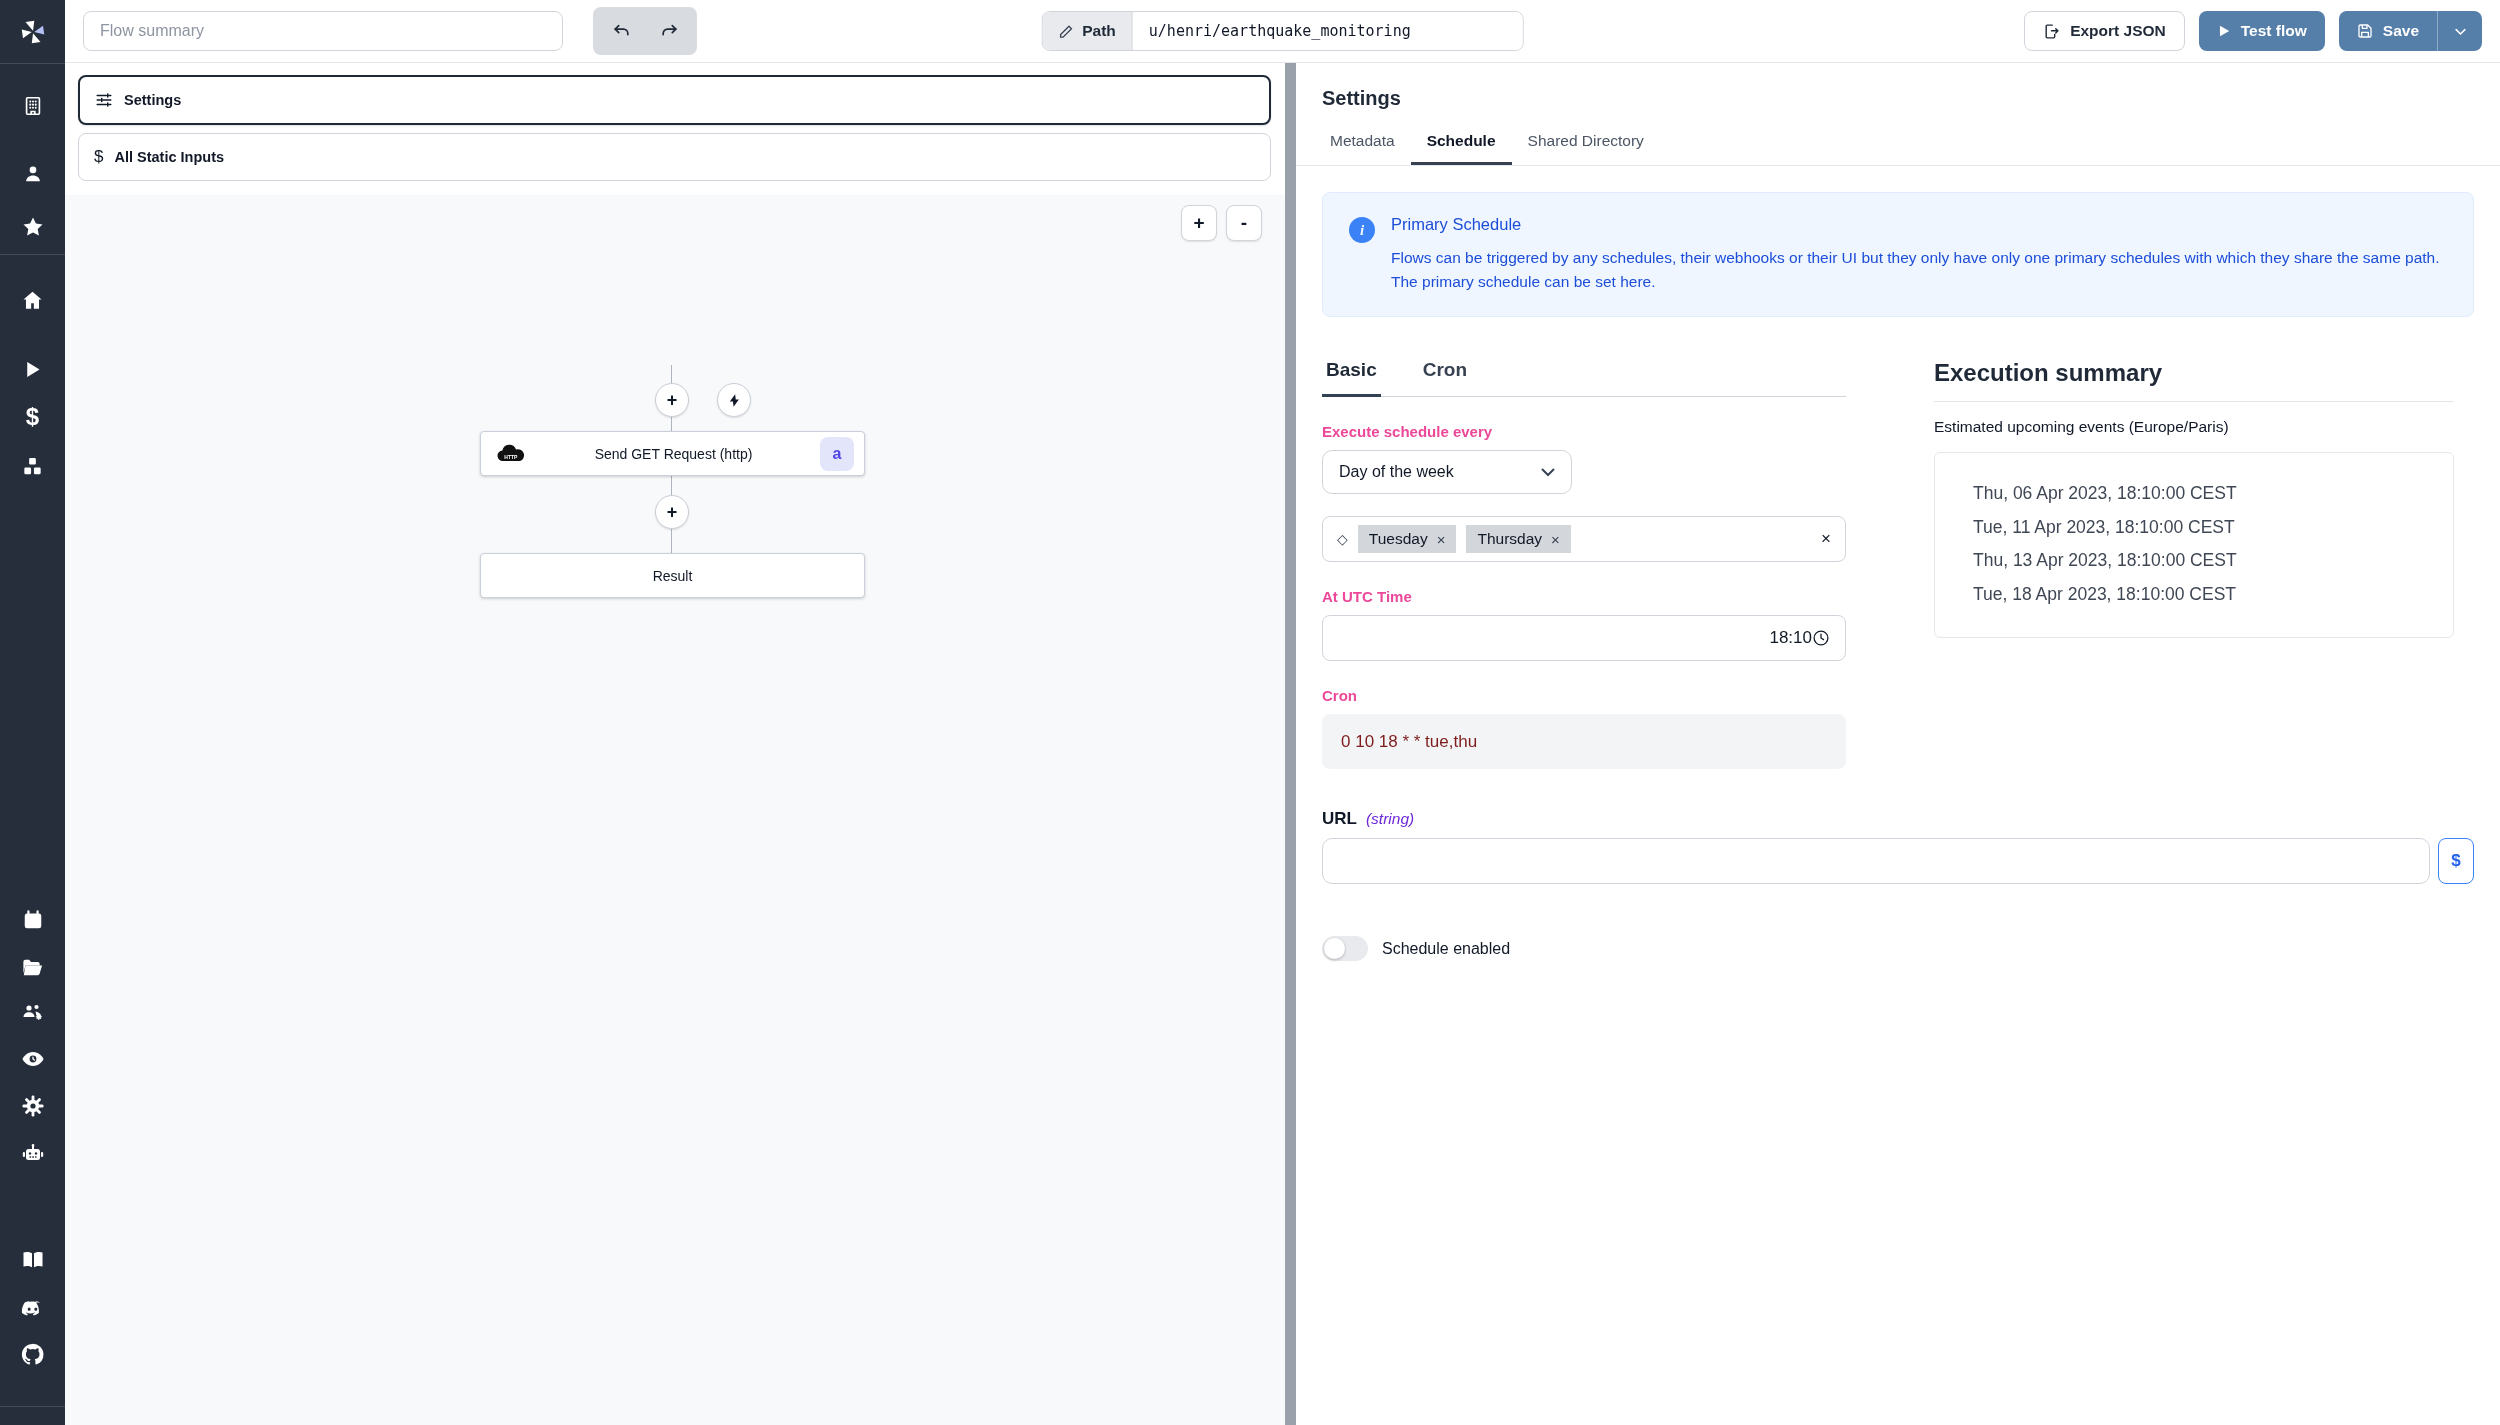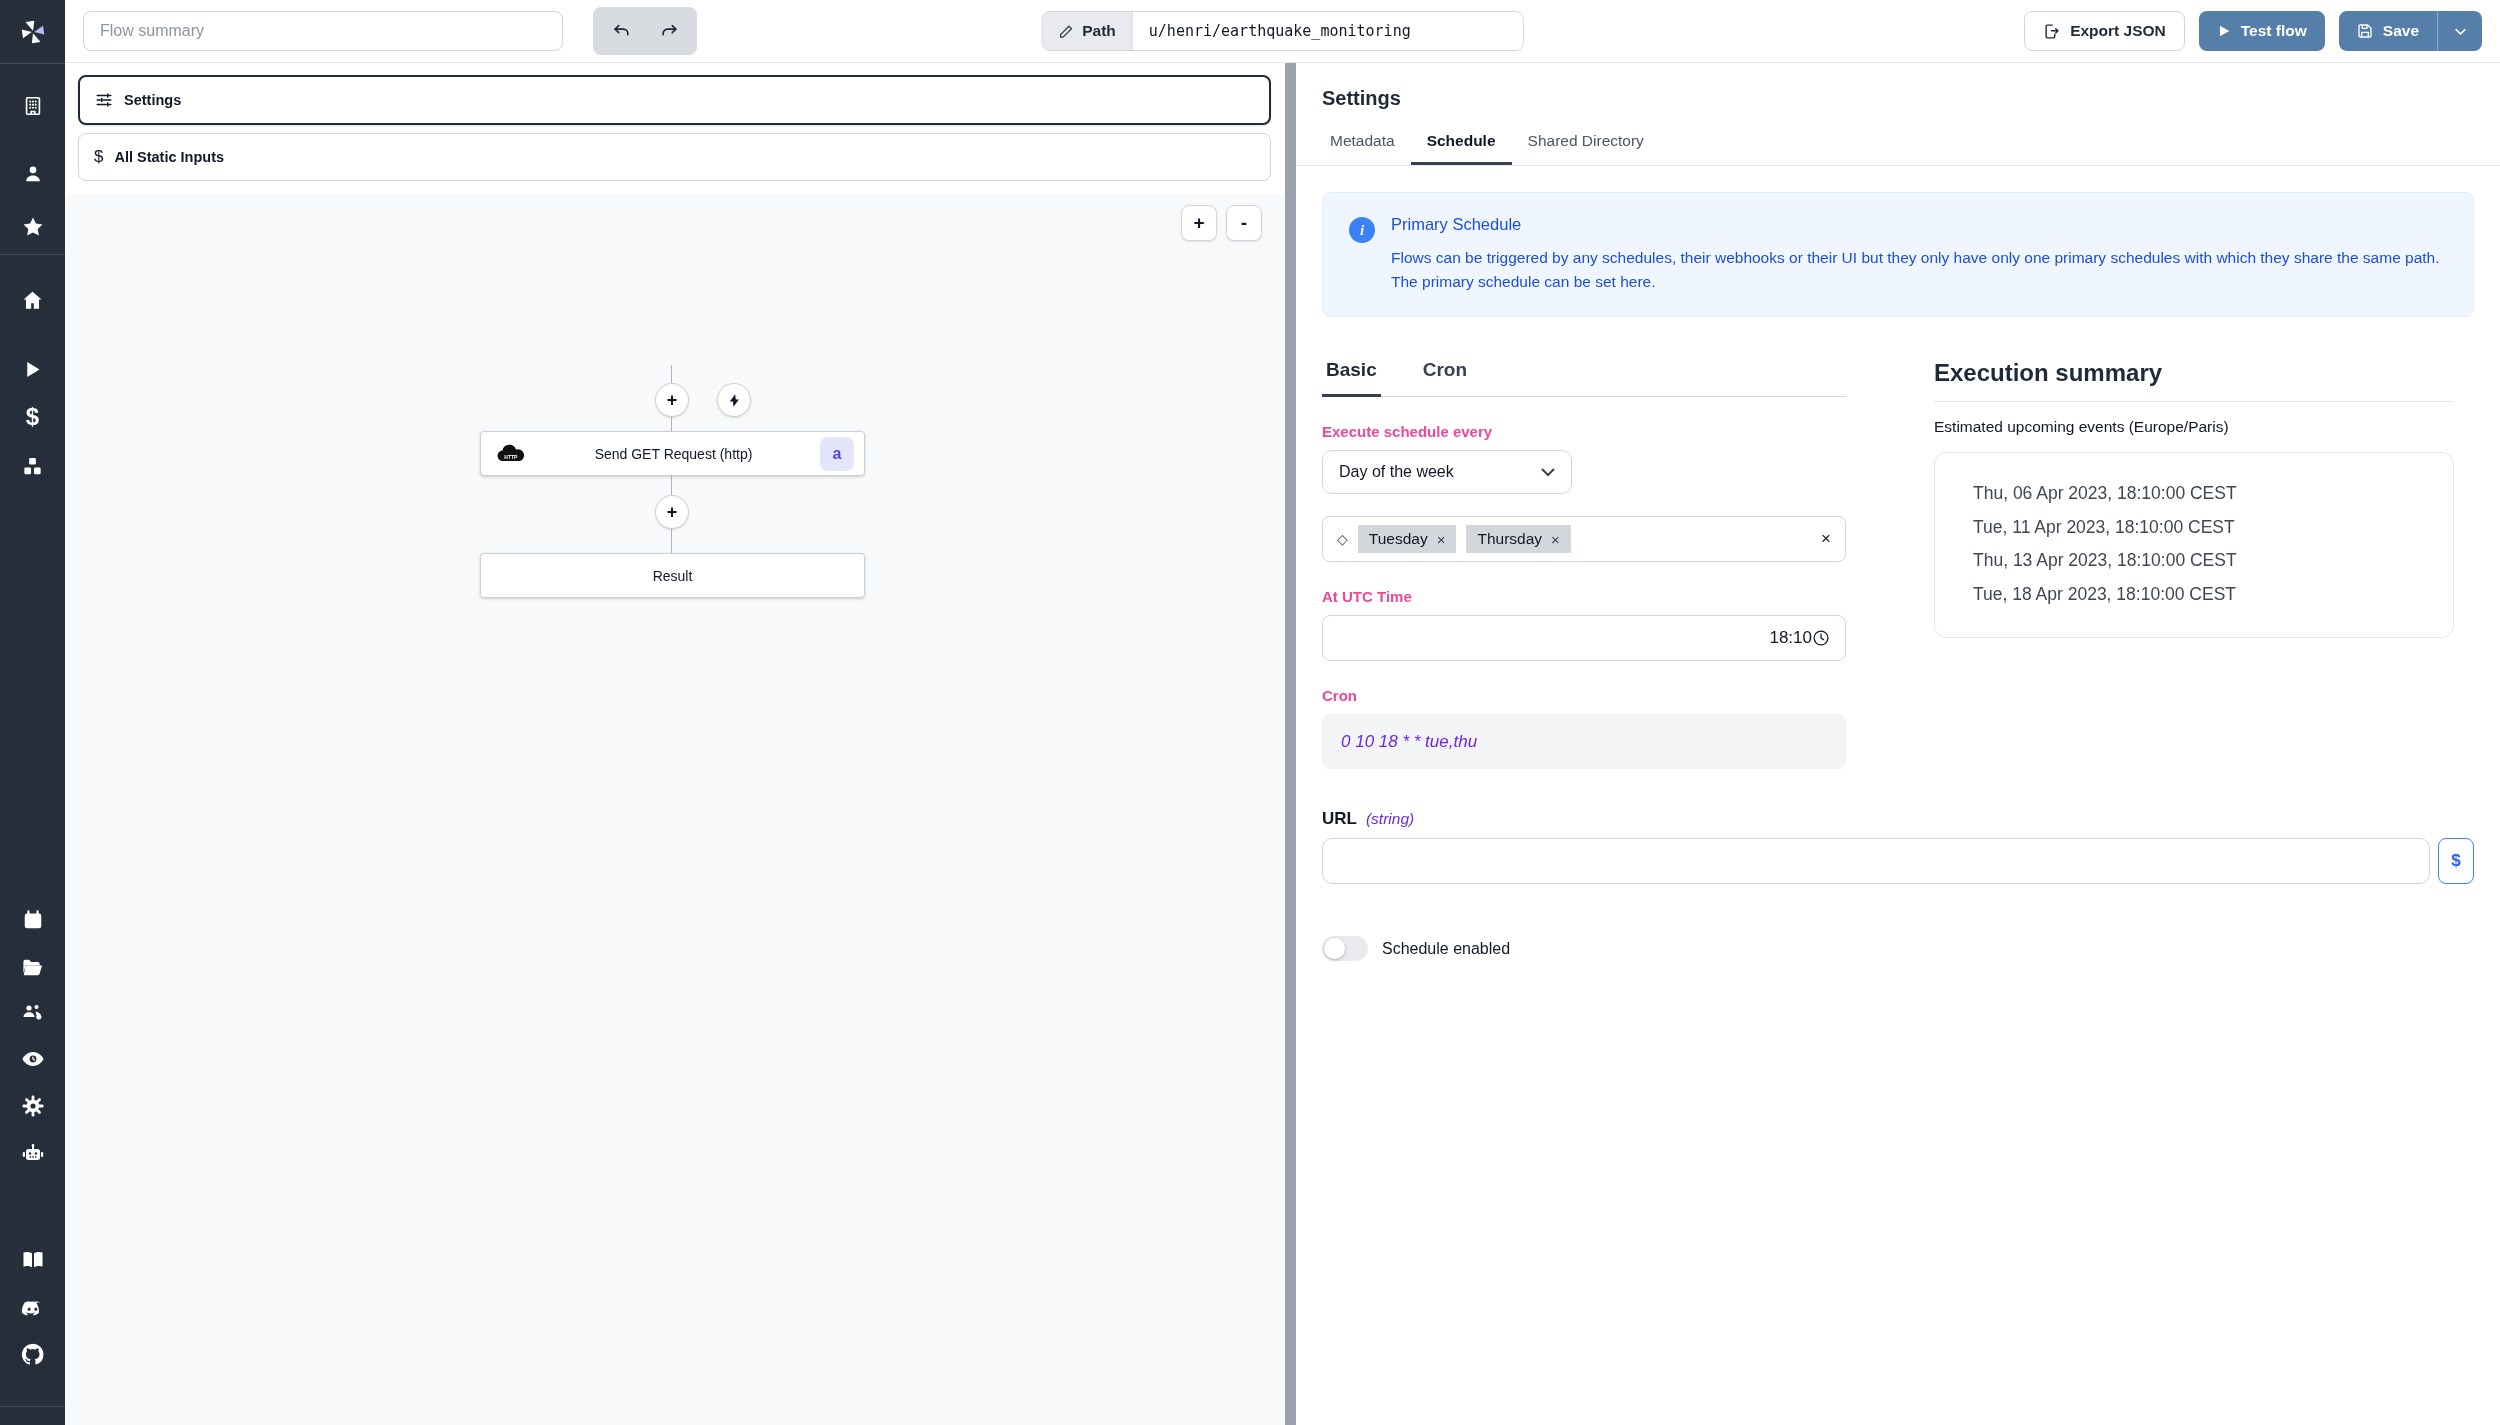--- a/index.html
+++ b/index.html
@@ -112,26 +112,26 @@
   .multiselect { margin-top:22px; height:46px; border:1px solid #d1d5db; border-radius:8px;
     display:flex; align-items:center; gap:10px; padding:0 14px; background:#fff; }
   .ms-handle { font-size:14px; color:#374151; cursor:pointer; }
   .pill { background:#d3d7dc; border-radius:0; padding:5px 11px; font-size:15.5px; color:#111827;
     display:flex; align-items:center; gap:9px; }
   .pill-x { cursor:pointer; color:#374151; font-size:15px; }
   .ms-clear { margin-left:auto; font-size:17px; color:#111827; cursor:pointer; }
   .text-input { margin-top:10px; height:46px; border:1px solid #d1d5db; border-radius:8px; background:#fff;
     display:flex; align-items:center; justify-content:flex-end; padding:0 15px; font-size:17px; color:#111827; }
   .cron-box { margin-top:10px; height:55px; border-radius:8px; background:#f3f4f6; display:flex;
-    align-items:center; padding:0 19px; font-size:17px; color:#6d28d9;font-style:italic; }
+    align-items:center; padding:0 19px; font-size:17px; color:#7f1d1d; }
 
   .col-right { margin-left:88px; width:520px; }
   .exec-title { font-size:24px; font-weight:700; color:#1f2937; padding-bottom:14px; border-bottom:1px solid #e5e7eb; }
   .exec-sub { margin-top:16px; font-size:15.5px; color:#111827; }
-  .exec-box { margin-top:16px; border:1px solid #e5e7eb; border-radius:12px; padding:24px 20px 26px 38px; }
+  .exec-box { margin-top:16px; border:1px solid #e5e7eb; border-radius:6px; padding:24px 20px 26px 38px; }
   .exec-event { font-size:17.5px; color:#3f4754; line-height:1.92; }
 
   .url-section { margin-top:40px; }
   .url-label-row { display:flex; align-items:baseline; gap:9px; }
   .url-label { font-size:17px; font-weight:800; color:#111827; }
   .url-type { font-size:15.5px; font-style:italic; color:#6d28d9; }
   .url-row { margin-top:9px; display:flex; gap:8px; align-items:stretch; }
   .url-input { flex:1; height:46px; border:1px solid #d1d5db; border-radius:10px; outline:none;
     padding:0 14px; font-size:16px; font-family:inherit; }
   .dollar-btn { width:36px; height:46px; border:1px solid #3b82f6; border-radius:8px; background:#fff;

